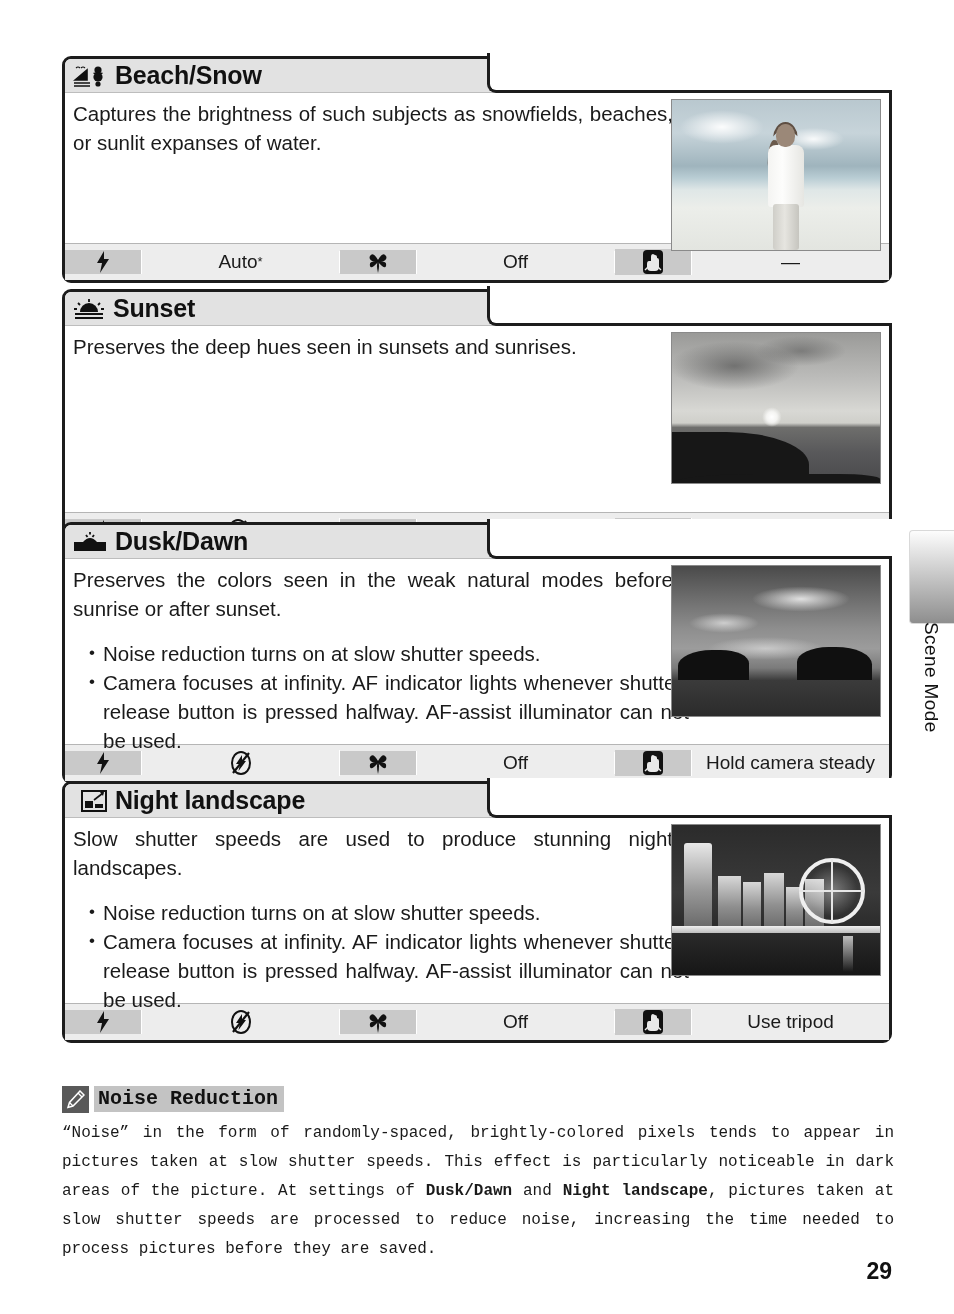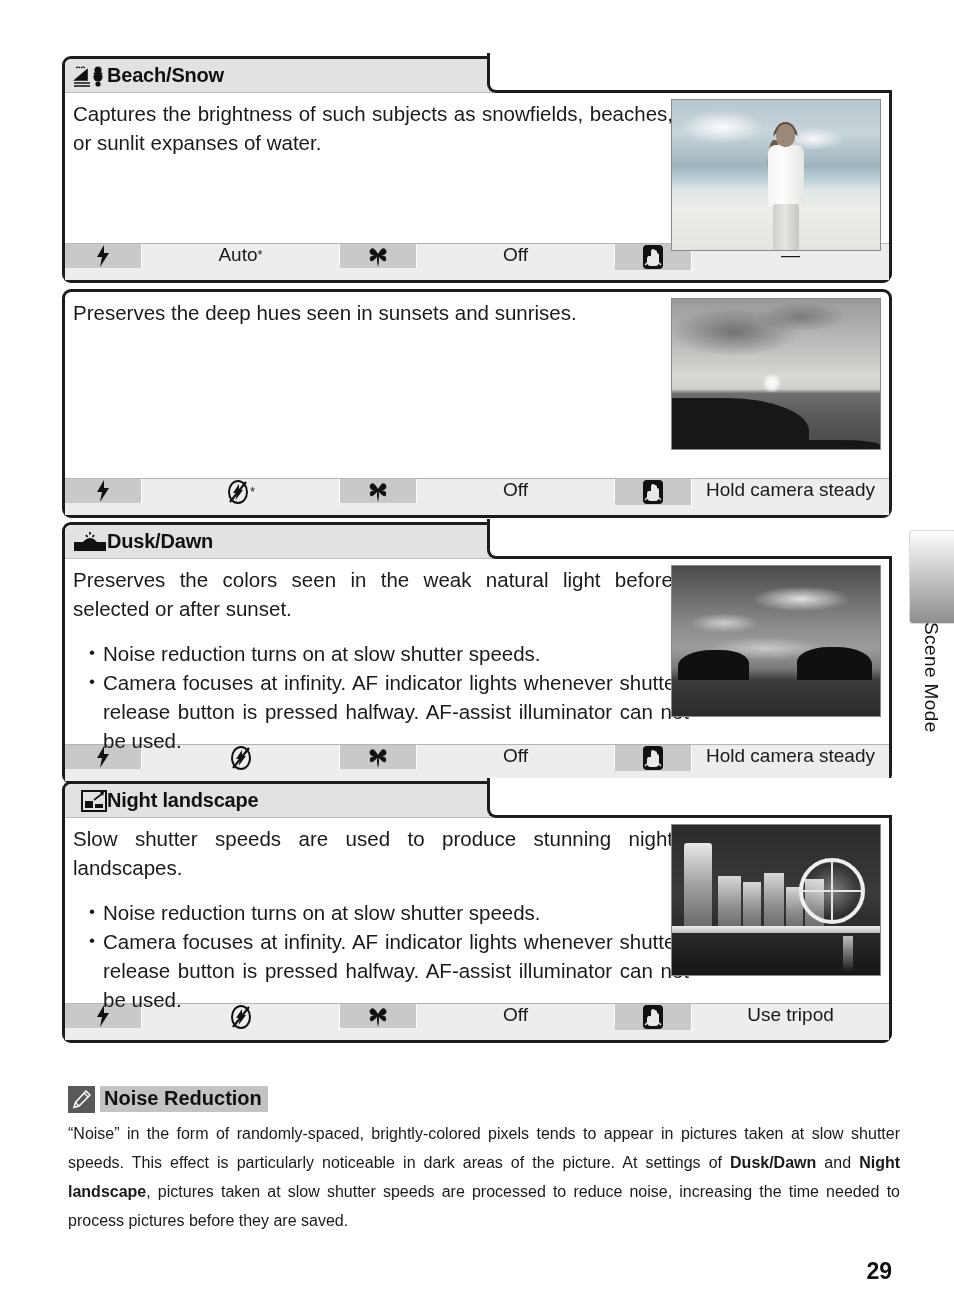--- a/index.html
+++ b/index.html
@@ -65,24 +65,24 @@
     top: -6px;
     height: 40px;
     background: #ffffff;
     border-left: 3px solid #1c1c1c;
     border-bottom: 3px solid #1c1c1c;
     border-bottom-left-radius: 9px;
     box-sizing: border-box;
   }
 
   .card-title {
-    font-size: 20px;
+    font-size: 25px;
     font-weight: bold;
     letter-spacing: -0.2px;
-    margin-left: 0;
+    margin-left: 8px;
     color: #111;
     white-space: nowrap;
   }
 
   .card-body {
     position: relative;
     padding: 6px 10px 4px 8px;
     box-sizing: border-box;
   }
 
@@ -250,21 +250,21 @@
     background: linear-gradient(to bottom,#2a2a2a,#161616);
   }
   .ph-night .refl {
     position: absolute; right: 13%; bottom: 2%; width: 10px; height: 24%;
     background: linear-gradient(to bottom, rgba(240,240,240,.75), rgba(240,240,240,0));
   }
 
   
   .strip {
     display: flex;
-    align-items: flex-start;
+    align-items: center;
     height: 36px;
     border-top: 1px solid #b5b5b5;
     background: #ededed;
     font-size: 19px;
   }
   .cell-icon {
     width: 76px;
     background: #c9c9c9;
     display: flex;
     align-items: center;
@@ -325,23 +325,24 @@
     position: absolute;
     left: 64px;
     top: 1038px;
     font-size: 19.5px;
     color: #1a1a1a;
   }
 
   
   .note {
     position: absolute;
-    left: 68px;
+    left: 62px;
     top: 1085px;
     width: 832px;
+    font-family: Liberation Mono, monospace;
   }
   .note-head {
     display: flex;
     align-items: center;
     height: 28px;
     margin-bottom: 6px;
   }
   .note-icon {
     width: 27px;
     height: 27px;
@@ -436,20 +437,31 @@
             <path d="M4 21 l3 -3 M20 21 l-3 -3" stroke="#e8e8e8" stroke-width="1.4"></path>
           </svg>
         </div>
         <div class="cell-val last">—</div>
       </div>
     </div>
   </div>
 
   <div class="card" style="top:289px;">
     <div class="card-frame">
+      <div class="card-head">
+        <span class="head-cut" style="left:422px;right:-3px;"></span>
+        <span>
+          <svg class="glyph" width="32" height="22" viewBox="0 0 32 22">
+            <path d="M2 16 h28 M2 20 h28" stroke="#111" stroke-width="2"></path>
+            <path d="M7 14 a9 9 0 0 1 18 0 z" fill="#111"></path>
+            <path d="M5 5 l2 2 M16 1 v3 M27 5 l-2 2 M1 11 h3 M28 11 h3" stroke="#111" stroke-width="1.8"></path>
+          </svg>
+        </span>
+        <span class="card-title">Sunset</span>
+      </div>
       <div class="card-body" style="height:186px;">
         <p class="body-text narrow">Preserves the deep hues seen in sunsets and sunrises.</p>
         <div class="photo ph-sunset" style="right:8px;top:6px;">
           <div class="land"></div>
           <div class="land2"></div>
         </div>
       </div>
       <div class="strip">
         <div class="cell-icon">
           <svg class="glyph" width="16" height="24" viewBox="0 0 16 24">
@@ -493,21 +505,21 @@
         <span>
           <svg class="glyph" width="34" height="22" viewBox="0 0 34 22">
             <path d="M1 11 h32 v9 h-32 z" fill="#111"></path>
             <path d="M10 11 q7 -8 14 0 z" fill="#111"></path>
             <path d="M13 4 l1.5 2 M17 1 v2.5 M21 4 l-1.5 2" stroke="#111" stroke-width="1.8"></path>
           </svg>
         </span>
         <span class="card-title">Dusk/Dawn</span>
       </div>
       <div class="card-body" style="height:185px;">
-        <p class="body-text narrow">Preserves the colors seen in the weak natural light before selected or after sunset.</p>
+        <p class="body-text narrow">Preserves the colors seen in the weak natural modes before sunrise or after sunset.</p>
         <ul class="bullets">
           <li>Noise reduction turns on at slow shutter speeds.</li>
           <li>Camera focuses at infinity.  AF indicator lights whenever shutter-release button is pressed halfway.  AF-assist illuminator can not be used.</li>
         </ul>
         <div class="photo ph-dusk" style="right:8px;top:6px;">
           <div class="isle-l"></div>
           <div class="isle-r"></div>
           <div class="water"></div>
         </div>
       </div>

